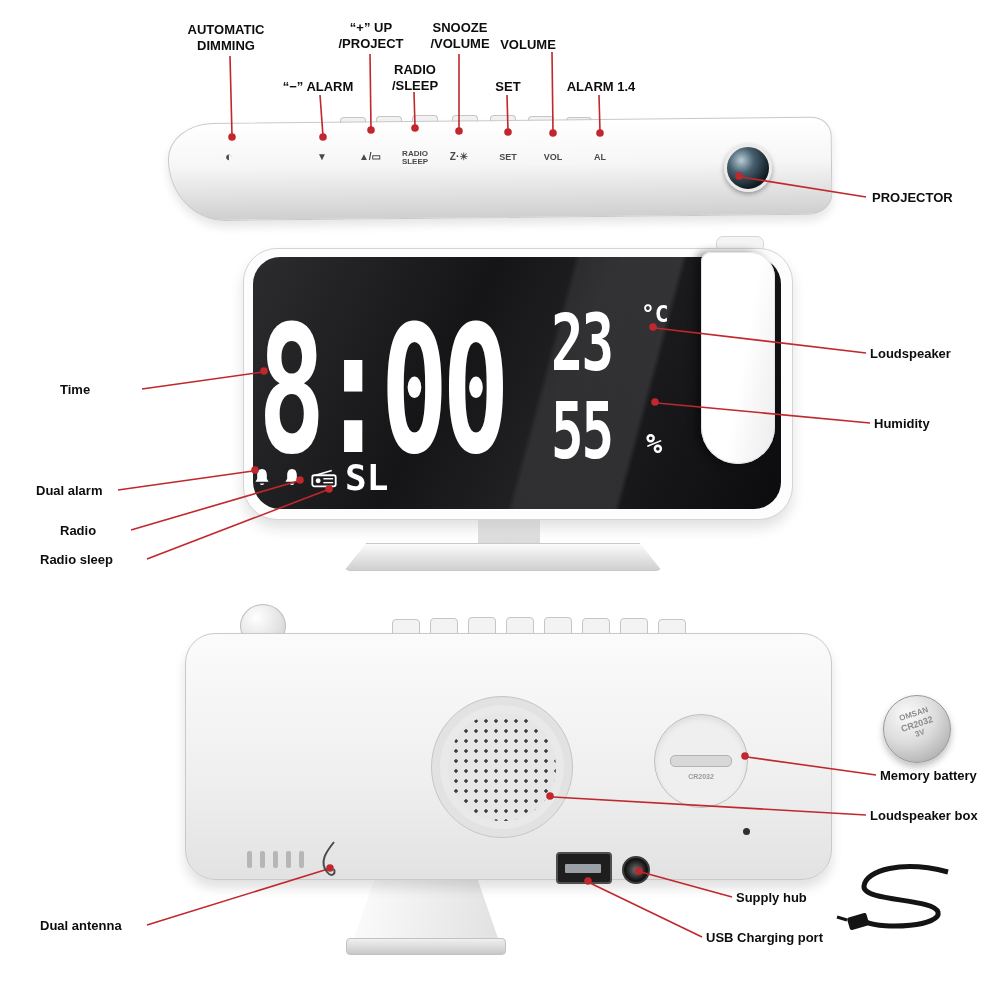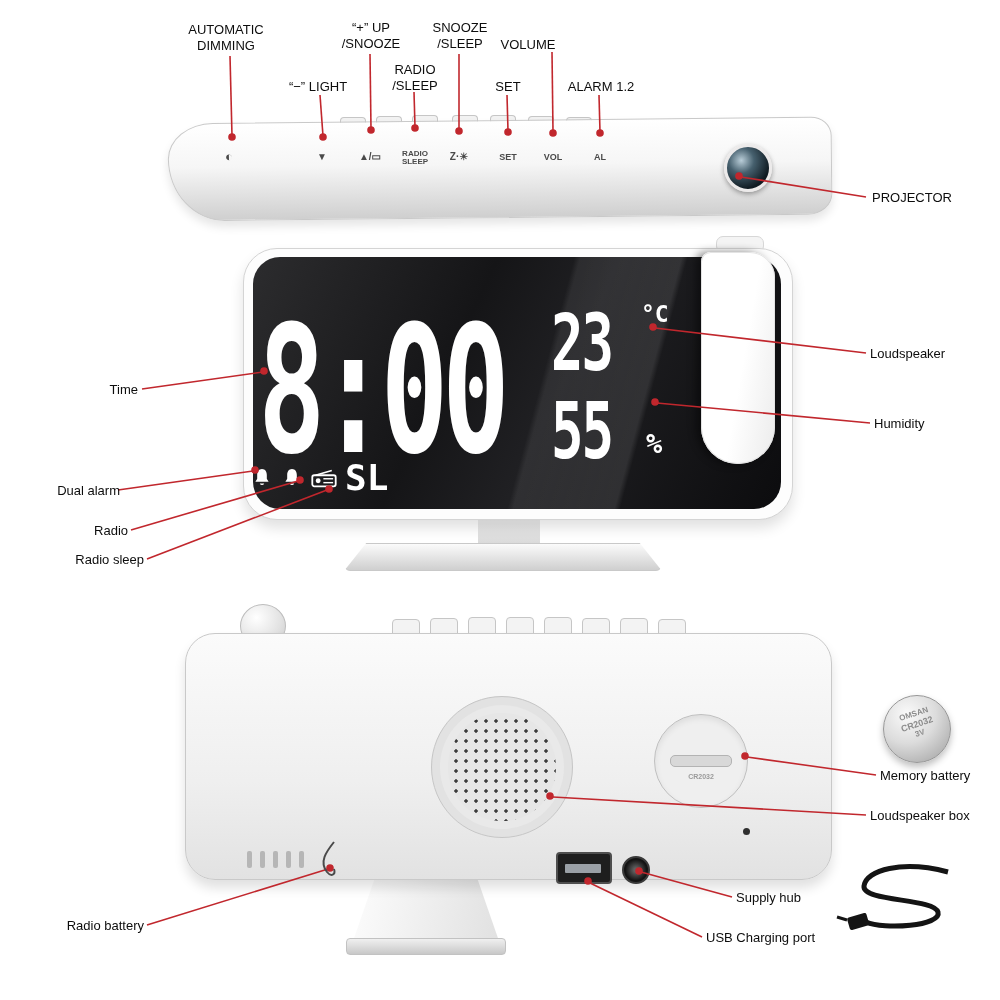--- a/index.html
+++ b/index.html
@@ -1,21 +1,21 @@
 <!DOCTYPE html>
 <html style="--callout: #c1272d;"><head>
 <meta charset="utf-8">
 <style>
   html,body{margin:0;padding:0;background:#fff;}
   .canvas{position:relative;width:1000px;height:1000px;background:#fff;overflow:hidden;
           font-family:"Liberation Sans",sans-serif;color:#0d0d0d;}
   .abs{position:absolute;}
-  .label{position:absolute;font-weight:normal;font-size:13px;line-height:1.25;
+  .label{position:absolute;font-weight:bold;font-size:13px;line-height:1.25;
          white-space:pre-line;color:#0d0d0d;z-index:6;}
-  .c{text-align:center;} .r{text-align:right;} .l{text-align:left;}
+  .c{text-align:center;} .r{} .l{text-align:left;}
   
   .top-device{position:absolute;left:168px;top:120px;width:662px;height:96px;
       background:linear-gradient(#ffffff 0%,#f6f6f6 45%,#e3e3e3 72%,#cfcfcf 100%);
       border:1px solid #c9c9c9;border-radius:48px 22px 26px 60px / 38px 20px 22px 66px;
       box-shadow:0 6px 10px rgba(0,0,0,0.10);z-index:1;transform:rotate(-0.6deg);}
   .bump{position:absolute;width:24px;height:13px;background:#f2f2f2;border:1px solid #c6c6c6;
       border-bottom:none;border-radius:4px 4px 0 0;z-index:0;}
   .btnprint{position:absolute;color:#4a4a4a;font-size:11px;font-weight:bold;text-align:center;
       white-space:pre-line;line-height:1.05;z-index:2;transform:translateX(-50%);}
   .lens{position:absolute;left:724px;top:144px;width:42px;height:42px;border-radius:50%;
@@ -239,37 +239,37 @@
     <g>
       <path d="M948 872 C 902 860, 866 870, 864 886 C 862 902, 934 898, 938 912 C 942 926, 884 930, 866 922" fill="none" stroke="#141414" stroke-width="5"></path>
       <rect x="848" y="915" width="20" height="13" rx="2" fill="#141414" transform="rotate(-16 858 921)"></rect>
       <line x1="847" y1="920" x2="837" y2="917" stroke="#141414" stroke-width="3"></line>
     </g>
   </svg>
 
   <div class="label c" style="left:176px;top:22px;width:100px;">AUTOMATIC
 DIMMING</div>
   <div class="label c" style="left:326px;top:20px;width:90px;">“+” UP
-/SNOOZE</div>
+/PROJECT</div>
   <div class="label c" style="left:418px;top:20px;width:84px;">SNOOZE
-/SLEEP</div>
+/VOLUME</div>
   <div class="label c" style="left:492px;top:37px;width:72px;">VOLUME</div>
-  <div class="label c" style="left:276px;top:79px;width:84px;">“−” LIGHT</div>
+  <div class="label c" style="left:276px;top:79px;width:84px;">“−” ALARM</div>
   <div class="label c" style="left:378px;top:62px;width:74px;">RADIO
 /SLEEP</div>
   <div class="label c" style="left:490px;top:79px;width:36px;">SET</div>
-  <div class="label c" style="left:562px;top:79px;width:78px;">ALARM 1.2</div>
+  <div class="label c" style="left:562px;top:79px;width:78px;">ALARM 1.4</div>
   <div class="label l" style="left:872px;top:190px;width:92px;">PROJECTOR</div>
 
   <div class="label r" style="left:60px;top:382px;width:78px;">Time</div>
   <div class="label r" style="left:36px;top:483px;width:84px;">Dual alarm</div>
   <div class="label r" style="left:60px;top:523px;width:68px;">Radio</div>
   <div class="label r" style="left:40px;top:552px;width:104px;">Radio sleep</div>
   <div class="label l" style="left:870px;top:346px;width:102px;">Loudspeaker</div>
   <div class="label l" style="left:874px;top:416px;width:90px;">Humidity</div>
 
   <div class="label l" style="left:880px;top:768px;width:112px;">Memory battery</div>
   <div class="label l" style="left:870px;top:808px;width:124px;">Loudspeaker box</div>
   <div class="label l" style="left:736px;top:890px;width:90px;">Supply hub</div>
   <div class="label l" style="left:706px;top:930px;width:134px;">USB Charging port</div>
-  <div class="label r" style="left:40px;top:918px;width:104px;">Radio battery</div>
+  <div class="label r" style="left:40px;top:918px;width:104px;">Dual antenna</div>
 
 </div>
 
 </body></html>

